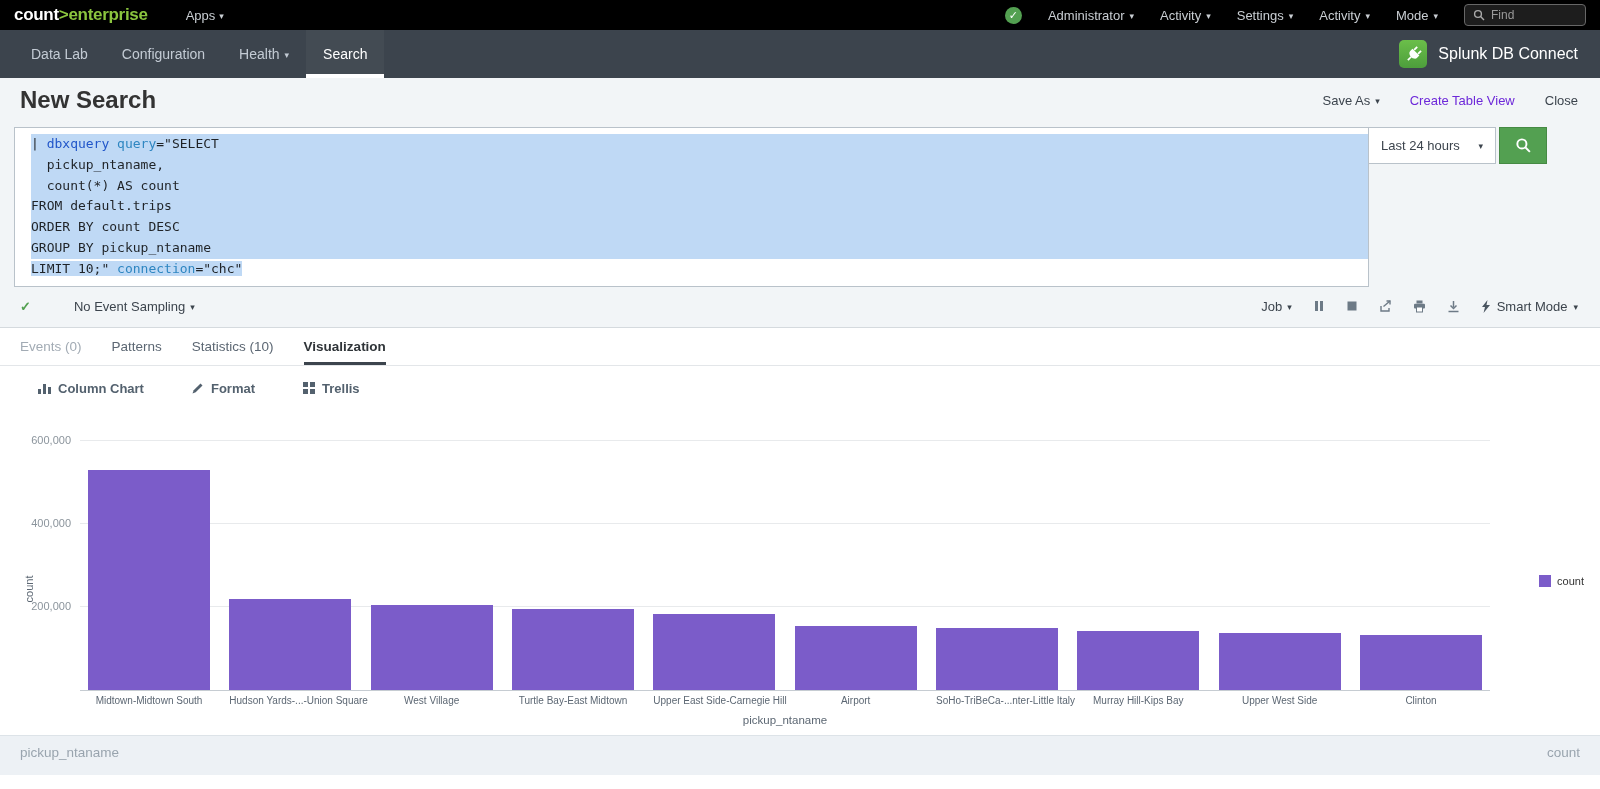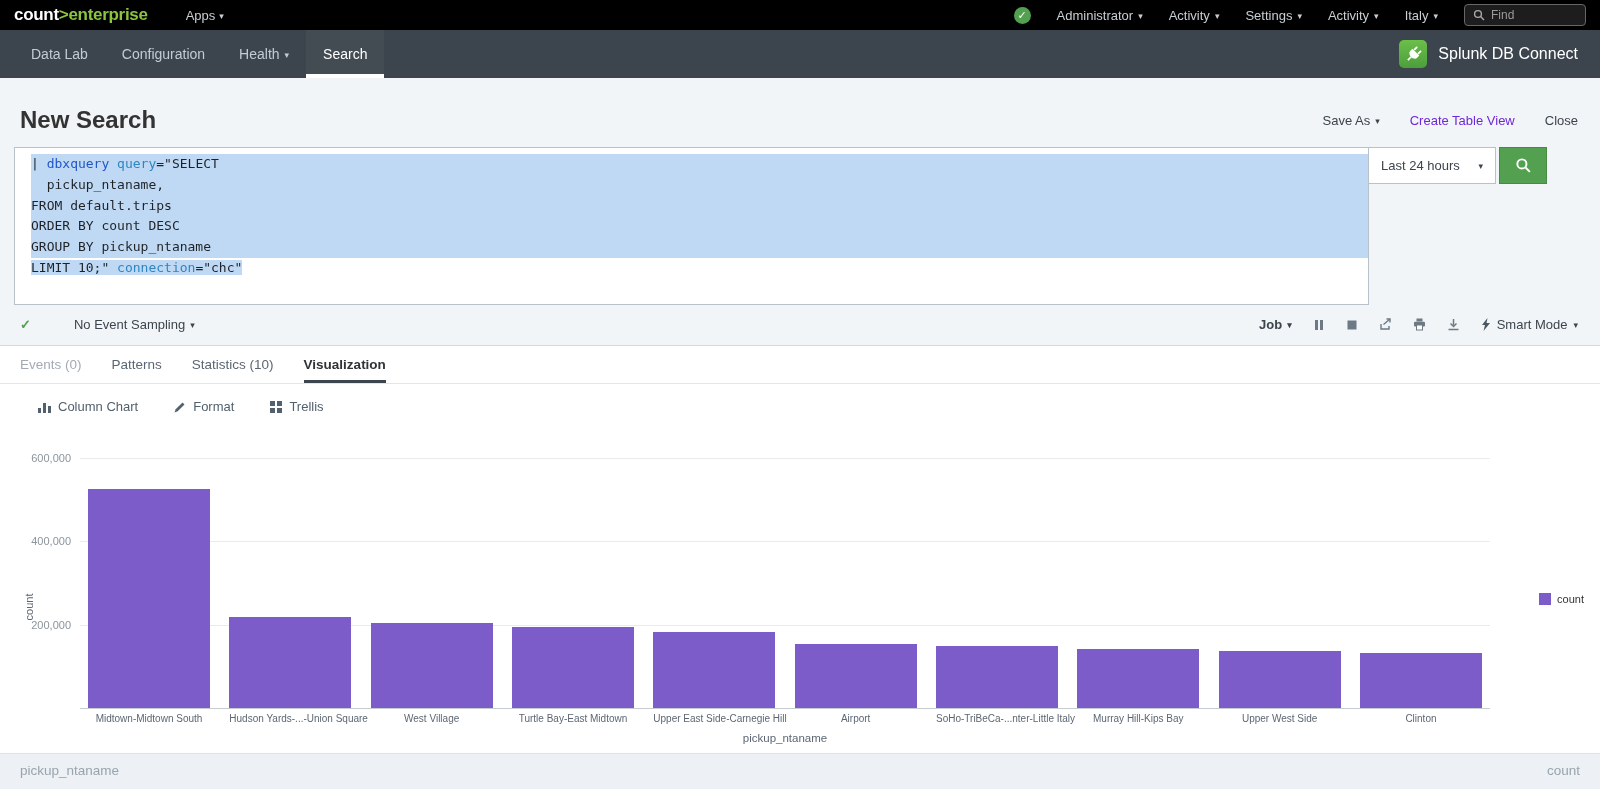--- a/index.html
+++ b/index.html
@@ -28,21 +28,21 @@
   .appbar { height: 48px; background: #3c444d; display: flex; align-items: stretch; padding: 0 14px; }
   .nav-item { display: flex; align-items: center; gap: 5px; padding: 0 17px; color: #c3cbd4; font-size: 14px; cursor: pointer; }
   .nav-item.active { color: #fff; box-shadow: inset 0 -4px 0 #fff; background: rgba(255,255,255,0.04); }
   .appbar-right { margin-left: auto; display: flex; align-items: center; gap: 11px; padding-right: 8px; }
   .dbx-icon { width: 28px; height: 28px; border-radius: 5px; background: linear-gradient(#6bbf4a,#4d9e3c);
     display: flex; align-items: center; justify-content: center; }
   .app-title { color: #fff; font-size: 16px; }
 
   
   .search-section { background: #f2f5f7; border-bottom: 1px solid #d5dade; }
-  .page-header { display: flex; align-items: center; padding: 28px 22px 13px 20px; }
+  .page-header { display: flex; align-items: center; padding: 8px 22px 13px 20px; }
   .page-title { font-size: 24px; font-weight: bold; color: #333; }
   .header-actions { margin-left: auto; display: flex; align-items: center; gap: 30px; font-size: 13px; }
   .hdr-btn { color: #3c444d; cursor: pointer; display: flex; align-items: center; gap: 5px; }
   .hdr-btn.disabled { color: #6d28d9; }
 
   .search-row { display: flex; align-items: flex-start; padding: 0 53px 0 14px; }
   .search-box { flex: 1; background: #fff; border: 1px solid #b9c2ca; min-height: 158px;
     padding: 6px 0 6px 16px; font-family: "DejaVu Sans Mono", "Liberation Mono", monospace;
     font-size: 13px; line-height: 20.8px; color: #1f2327; cursor: text; }
   .qline { white-space: pre; min-height: 20.8px; }
@@ -54,34 +54,34 @@
   .time-btn { height: 37px; width: 127px; background: #fff; border: 1px solid #b9c2ca; border-left: none;
     display: flex; align-items: center; justify-content: space-between; padding: 0 12px;
     font-size: 13px; color: #3c444d; cursor: pointer; }
   .go-btn { height: 37px; width: 48px; margin-left: 3px; background: #53a051; border: 1px solid #468a44;
     display: flex; align-items: center; justify-content: center; cursor: pointer; }
 
   .status-row { display: flex; align-items: center; padding: 12px 22px 13px 20px; font-size: 13px; color: #333; }
   .res-check { color: #53a051; font-weight: bold; margin-right: 7px; }
   .sampling { margin-left: 36px; color: #3c444d; display: flex; align-items: center; gap: 5px; cursor: pointer; }
   .status-right { margin-left: auto; display: flex; align-items: center; gap: 21px; }
-  .job-btn { color: #3c444d; display: flex; align-items: center; gap: 5px; cursor: pointer; font-weight: bold; }
+  .job-btn { color: #3c444d; display: flex; align-items: center; gap: 5px; cursor: pointer; }
   .icon-btn { display: flex; align-items: center; cursor: pointer; }
   .mode-btn { color: #3c444d; display: flex; align-items: center; gap: 6px; cursor: pointer; }
 
   
   .tabs-row { background: #fff; display: flex; align-items: stretch; height: 38px; padding: 0 20px;
     border-bottom: 1px solid #e3e6e9; }
   .tab { display: flex; align-items: center; margin-right: 30px; font-size: 13.5px; color: #5c6773; cursor: pointer; }
   .tab.muted { color: #a2abb4; }
   .tab.active { color: #2f3438; font-weight: bold; box-shadow: inset 0 -3px 0 #3c444d; }
 
   
-  .viz-toolbar { display: flex; align-items: center; gap: 36px; padding: 15px 20px 14px 38px;
-    font-size: 13px; color: #53616e; background: #fff; }
+  .viz-toolbar { display: flex; align-items: center; gap: 48px; padding: 15px 20px 14px 38px;
+    font-size: 13px; color: #53616e; background: #fff; font-weight: bold; }
   .viz-btn { display: flex; align-items: center; gap: 7px; cursor: pointer; }
 
   
   .chart-section { position: relative; background: #fff; padding-top: 30px; }
   .chart-area { position: relative; margin: 0 110px 0 80px; }
   .plot { position: relative; height: 251px; border-bottom: 1px solid #c6ccd2; }
   .gridline { position: absolute; left: 0; right: 0; height: 1px; background: #e8eaec; }
   .ytick { position: absolute; right: calc(100% + 9px); transform: translateY(-50%);
     font-size: 11px; color: #8b949c; white-space: nowrap; }
   .y-title { position: absolute; left: -64px; top: 50%; transform: rotate(-90deg) translateX(0);
@@ -129,21 +129,21 @@
     </div>
     <div class="top-menu">
       <span>Settings</span>
       <span class="caret">▾</span>
     </div>
     <div class="top-menu">
       <span>Activity</span>
       <span class="caret">▾</span>
     </div>
     <div class="top-menu">
-      <span>Italy</span>
+      <span>Mode</span>
       <span class="caret">▾</span>
     </div>
     <div class="findbox">
       <span>
         <svg width="12" height="12" viewBox="0 0 12 12">
             <circle cx="5" cy="5" r="3.4" fill="none" stroke="#aaa" stroke-width="1.4"></circle>
             <line x1="7.6" y1="7.6" x2="11" y2="11" stroke="#aaa" stroke-width="1.4"></line>
           </svg>
       </span>
       <input placeholder="Find" style="">
@@ -196,20 +196,21 @@
       <div class="hdr-btn">
         <span>Close</span>
       </div>
     </div>
   </div>
 
   <div class="search-row">
     <div class="search-box">
         <div class="qline sel-full"><span class="tk-plain">| </span><span class="tk-cmd">dbxquery</span><span class="tk-plain"> </span><span class="tk-arg">query</span><span class="tk-plain">="SELECT</span></div>
         <div class="qline sel-full"><span class="tk-plain">  pickup_ntaname,</span></div>
+        <div class="qline sel-full"><span class="tk-plain">  count(*) AS count</span></div>
         <div class="qline sel-full"><span class="tk-plain">FROM default.trips</span></div>
         <div class="qline sel-full"><span class="tk-plain">ORDER BY count DESC</span></div>
         <div class="qline sel-full"><span class="tk-plain">GROUP BY pickup_ntaname</span></div>
         <div class="qline"><span class="sel-text"><span class="tk-plain">LIMIT 10;" </span><span class="tk-arg">connection</span><span class="tk-plain">="chc"</span></span></div>
       </div>
     <div class="time-btn">
       <span>Last 24 hours</span>
       <span class="caret">▾</span>
     </div>
     <div class="go-btn">

